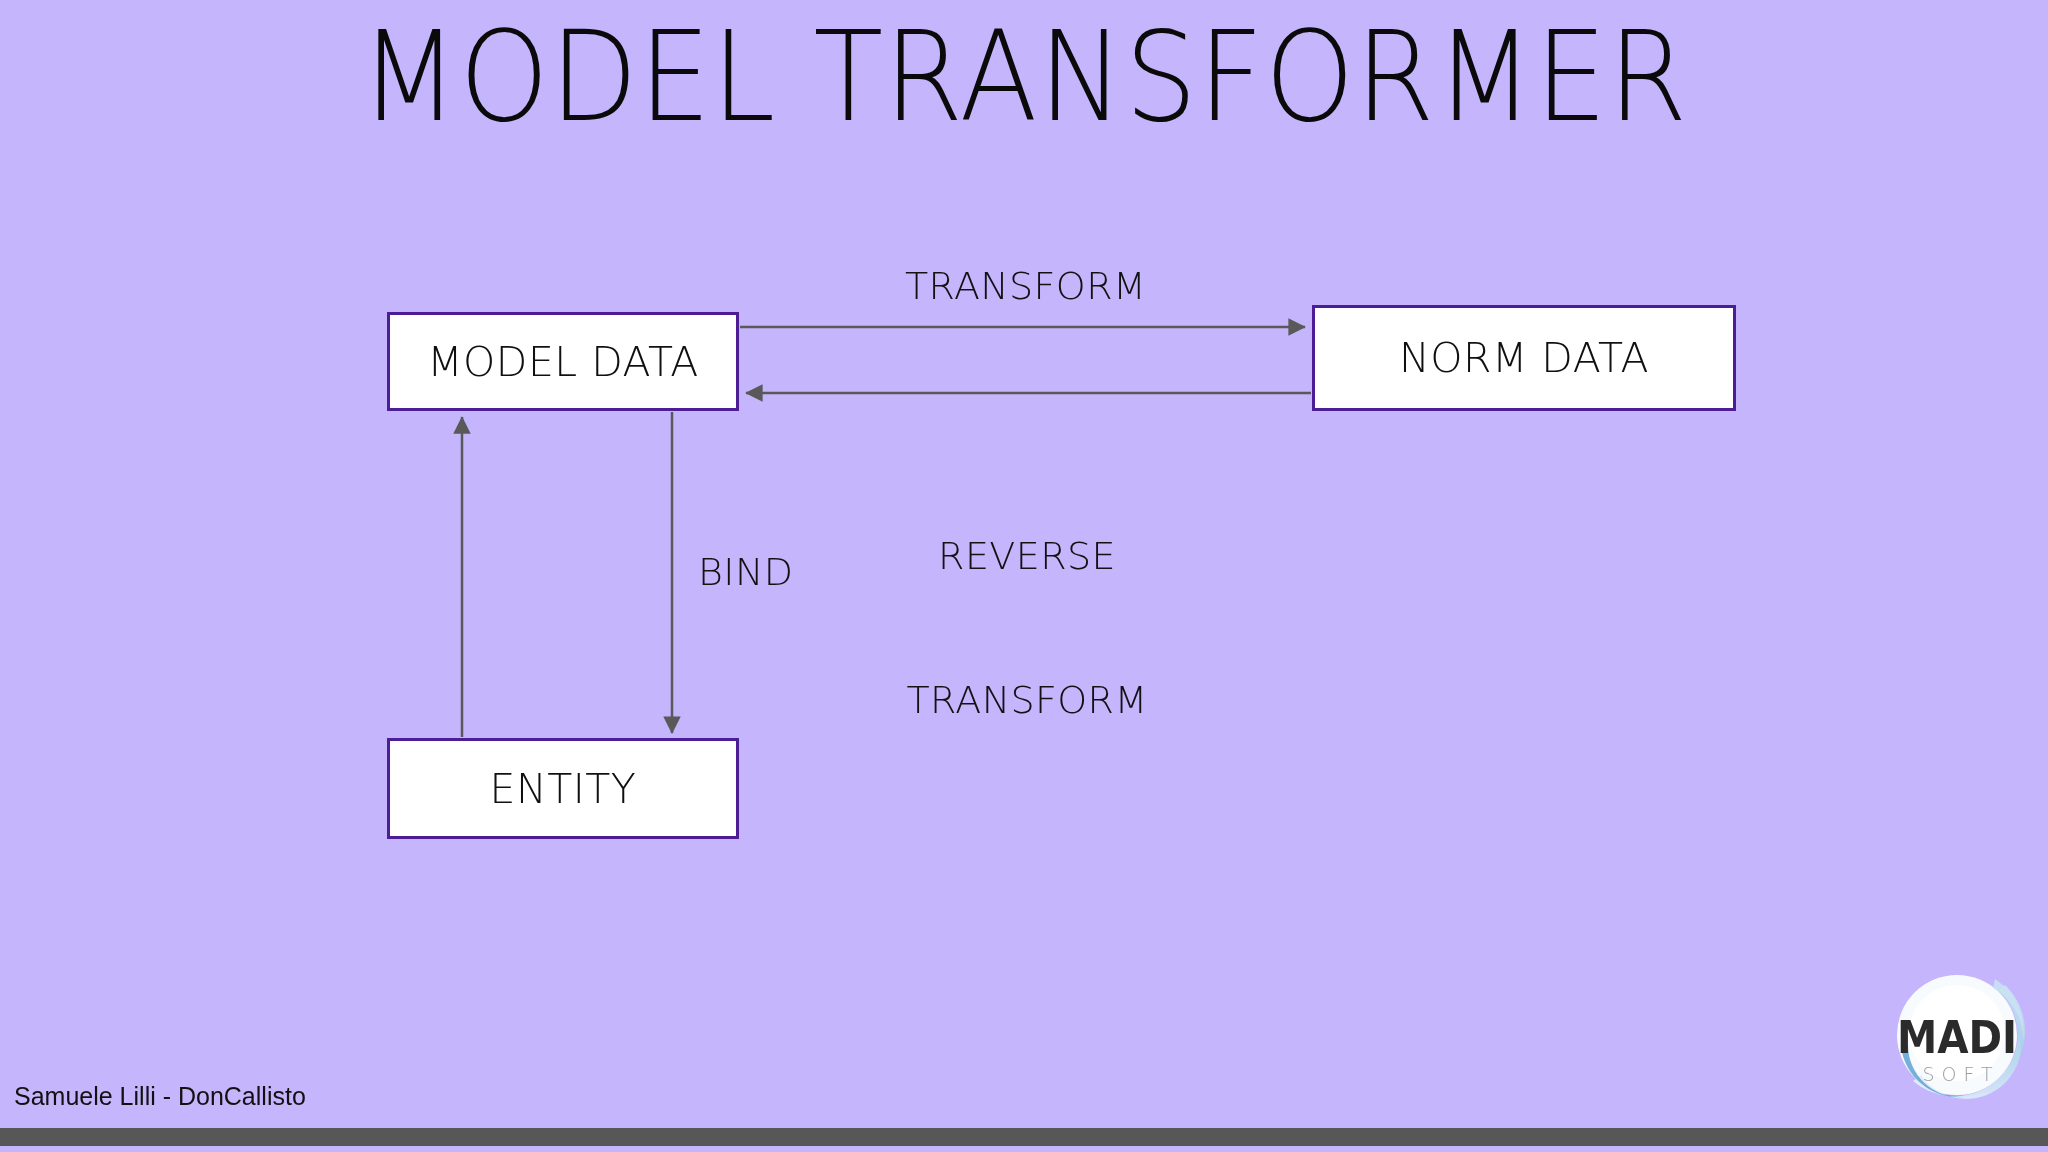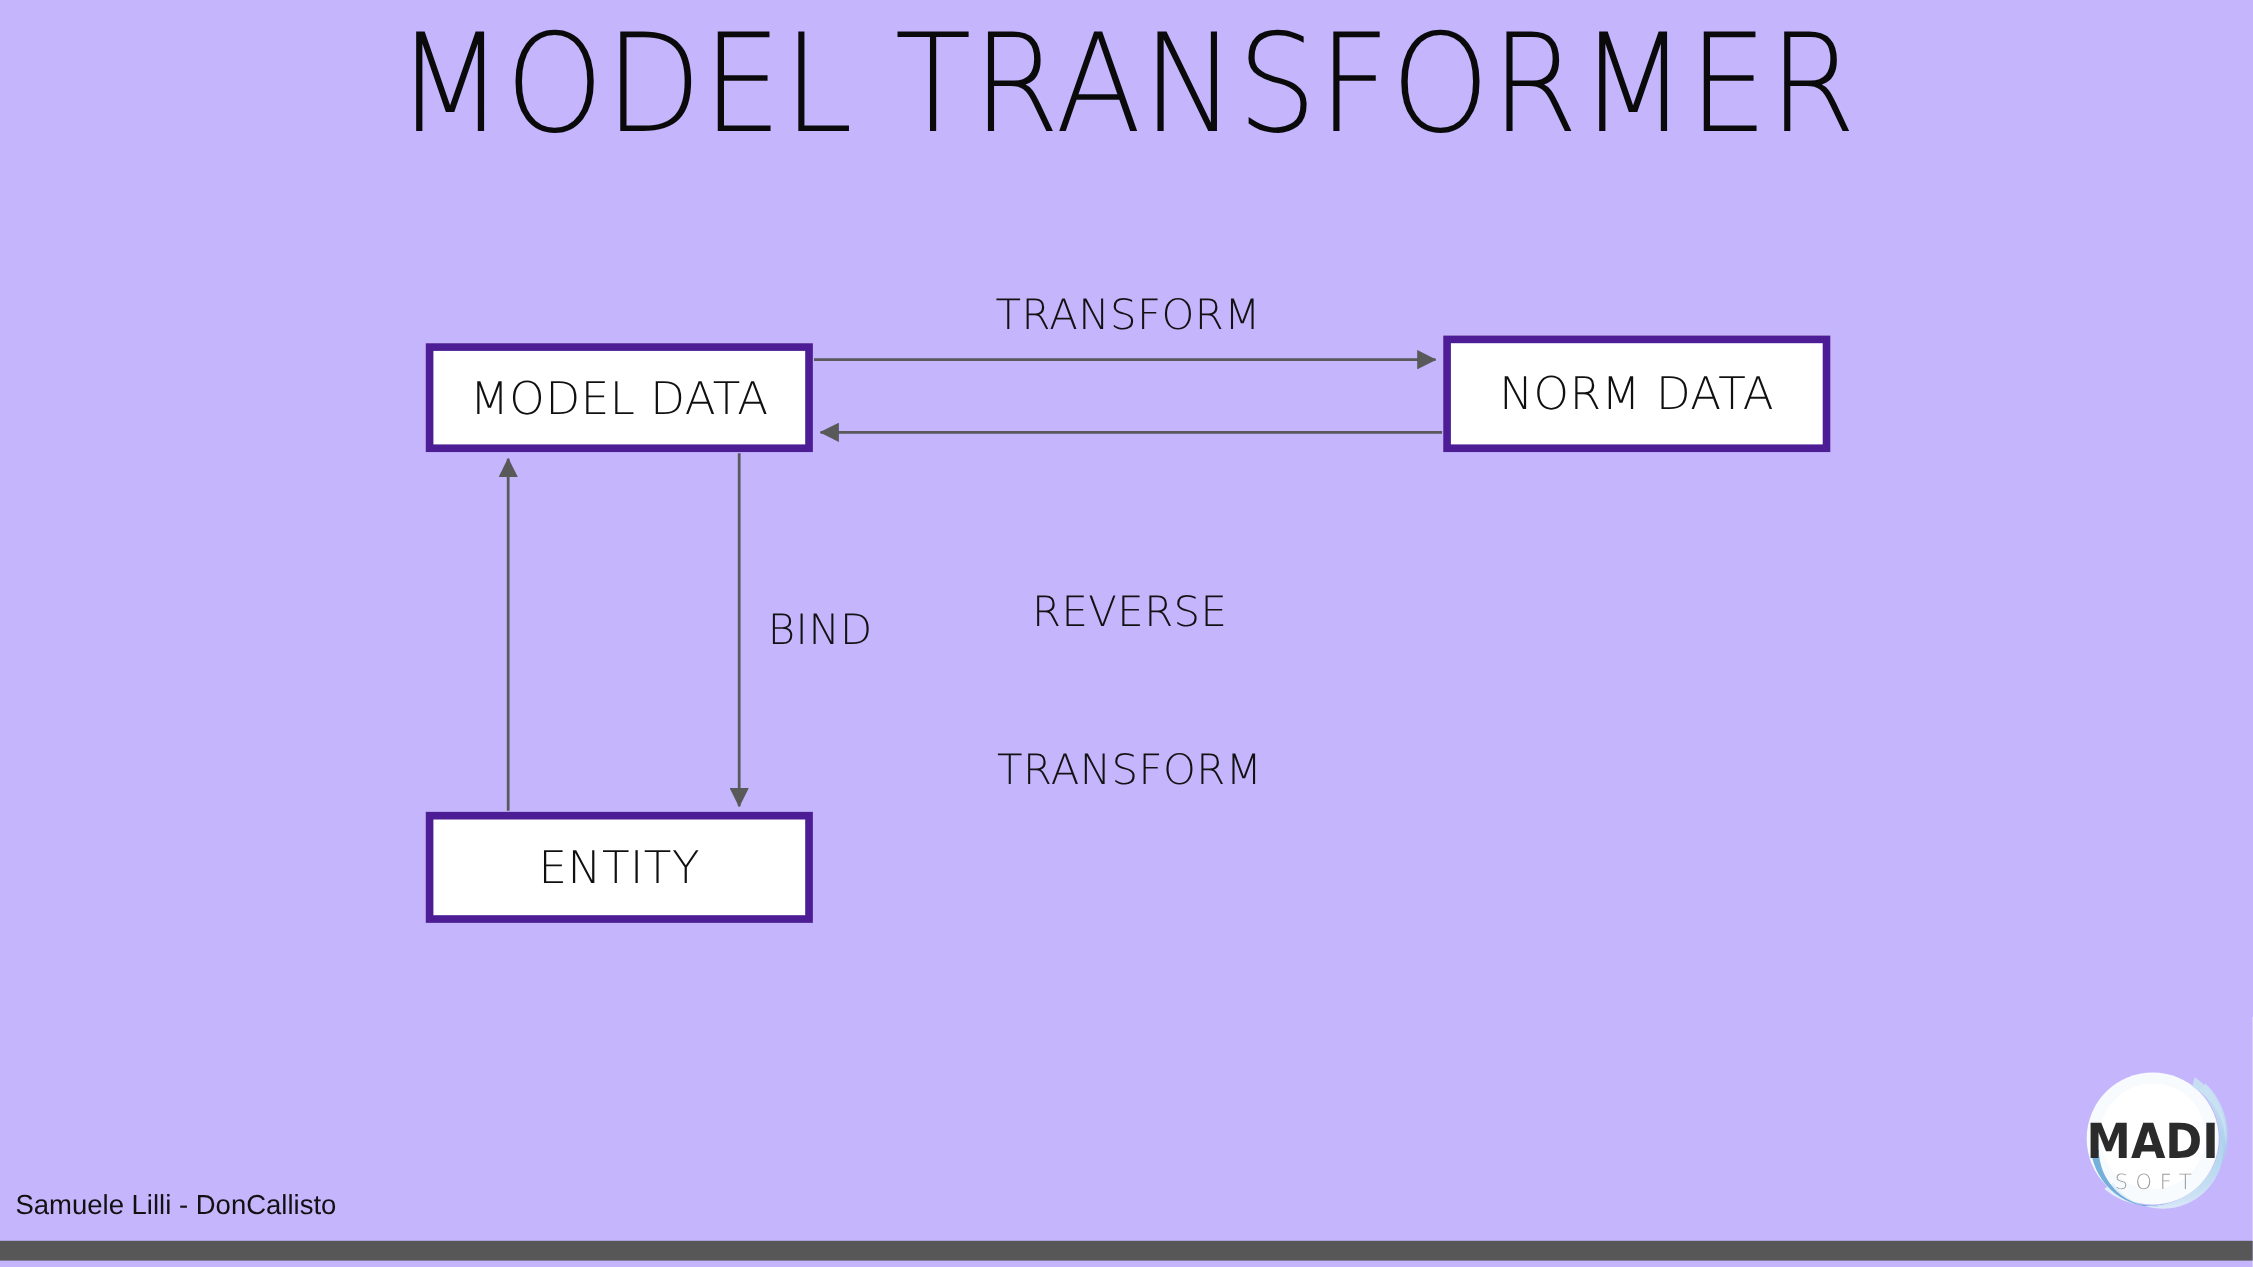--- a/index.html
+++ b/index.html
@@ -49,37 +49,37 @@
     position: absolute;
     left: 0; top: 0;
     width: 2048px;
     height: 1100px;
   }
 
   .node {
     position: absolute;
     box-sizing: border-box;
     background: #ffffff;
-    border: 7px solid #4c1d95;
+    border: 3px solid #4c1d95;
     display: flex;
     align-items: center;
     justify-content: center;
     z-index: 3;
   }
   .node-label {
     font-family: "DejaVu Sans", sans-serif;
     font-weight: 200;
     font-size: 41px;
     letter-spacing: 0.5px;
     color: #101010;
     white-space: nowrap;
   }
 
   #node-model-data { left: 387px; top: 312px; width: 352px; height: 99px; }
-  #node-norm-data  { left: 1312px; top: 305px; width: 352px; height: 106px; }
+  #node-norm-data  { left: 1312px; top: 305px; width: 424px; height: 106px; }
   #node-entity     { left: 387px; top: 738px; width: 352px; height: 101px; text-align: center; }
 
   
   .edges {
     position: absolute;
     left: 0; top: 0;
     width: 2048px;
     height: 1152px;
     z-index: 1;
   }

